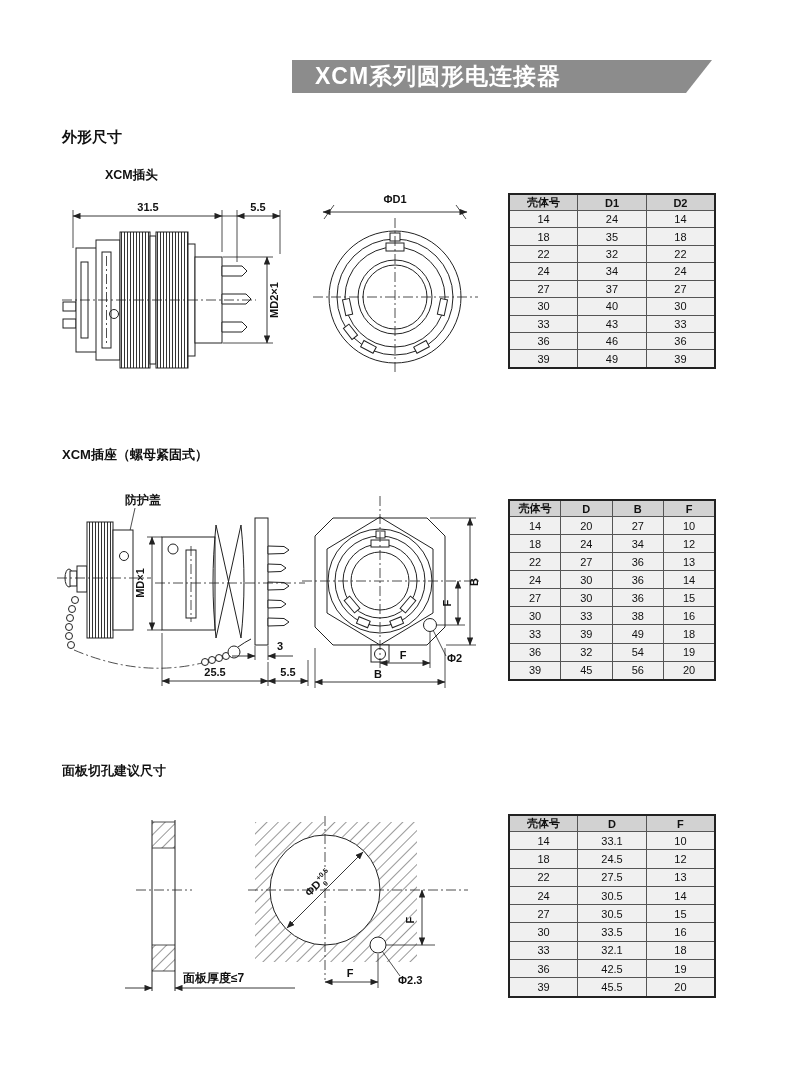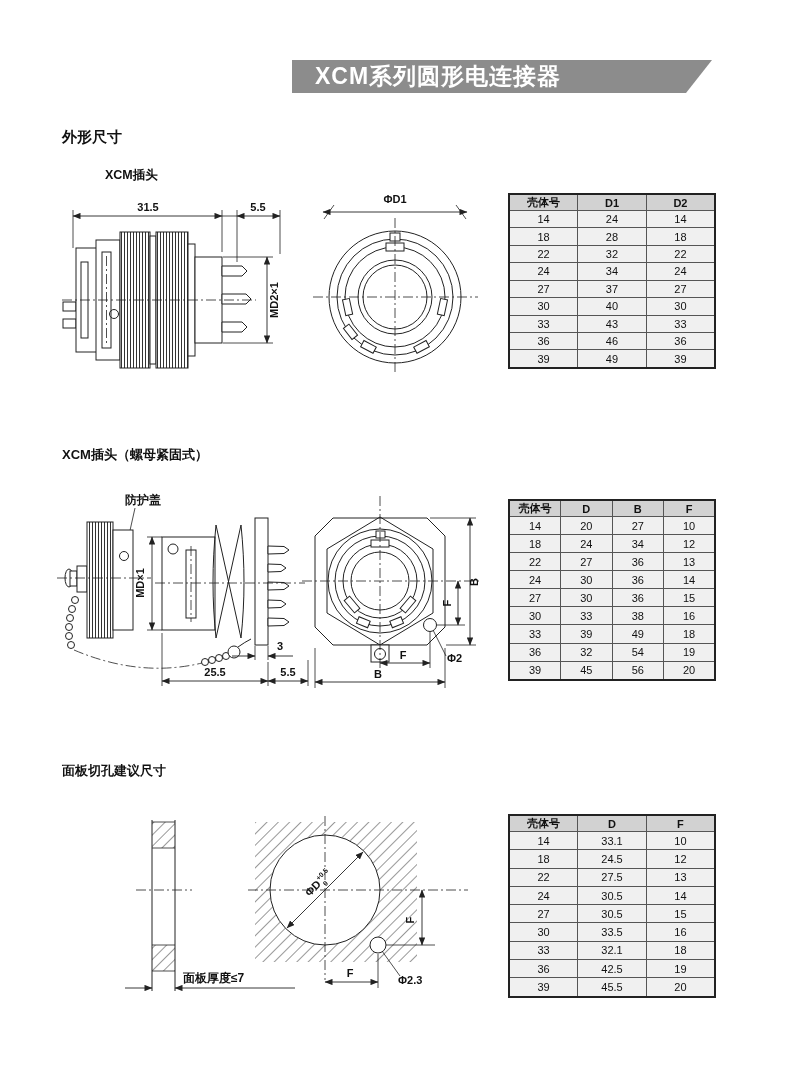--- a/index.html
+++ b/index.html
@@ -51,21 +51,21 @@
       </pattern>
     </defs>
   </svg>
 
   <div class="banner">
     <span>XCM系列圆形电连接器</span>
   </div>
 
   <div class="h-big" style="left:62px;top:128px;">外形尺寸</div>
   <div class="h-sub" style="left:62px;top:167px;margin-left:43px;">XCM插头</div>
-  <div class="h-sub" style="left:62px;top:446px;font-size:13px;">XCM插头（螺母紧固式）</div>
+  <div class="h-sub" style="left:62px;top:446px;font-size:13px;">XCM插座（螺母紧固式）</div>
   <div class="h-sub" style="left:62px;top:762px;font-size:13px;">面板切孔建议尺寸</div>
 
   <svg class="abs" style="left:60px;top:190px;" width="245" height="185" viewBox="0 0 245 185">
     <g>
       <line class="ext" x1="13" y1="20" x2="13" y2="58"></line>
       <line class="ext" x1="162" y1="20" x2="162" y2="62"></line>
       <line class="ext" x1="177" y1="20" x2="177" y2="72"></line>
       <line class="ext" x1="220" y1="20" x2="220" y2="64"></line>
       <line class="dim" x1="13" y1="26" x2="162" y2="26"></line>
       <line class="dim" x1="177" y1="26" x2="220" y2="26"></line>
@@ -292,21 +292,21 @@
         </tr>
       </thead>
       <tbody>
         <tr>
           <td>14</td>
           <td>24</td>
           <td>14</td>
         </tr>
         <tr>
           <td>18</td>
-          <td>28</td>
+          <td>35</td>
           <td>18</td>
         </tr>
         <tr>
           <td>22</td>
           <td>32</td>
           <td>22</td>
         </tr>
         <tr>
           <td>24</td>
           <td>34</td>

